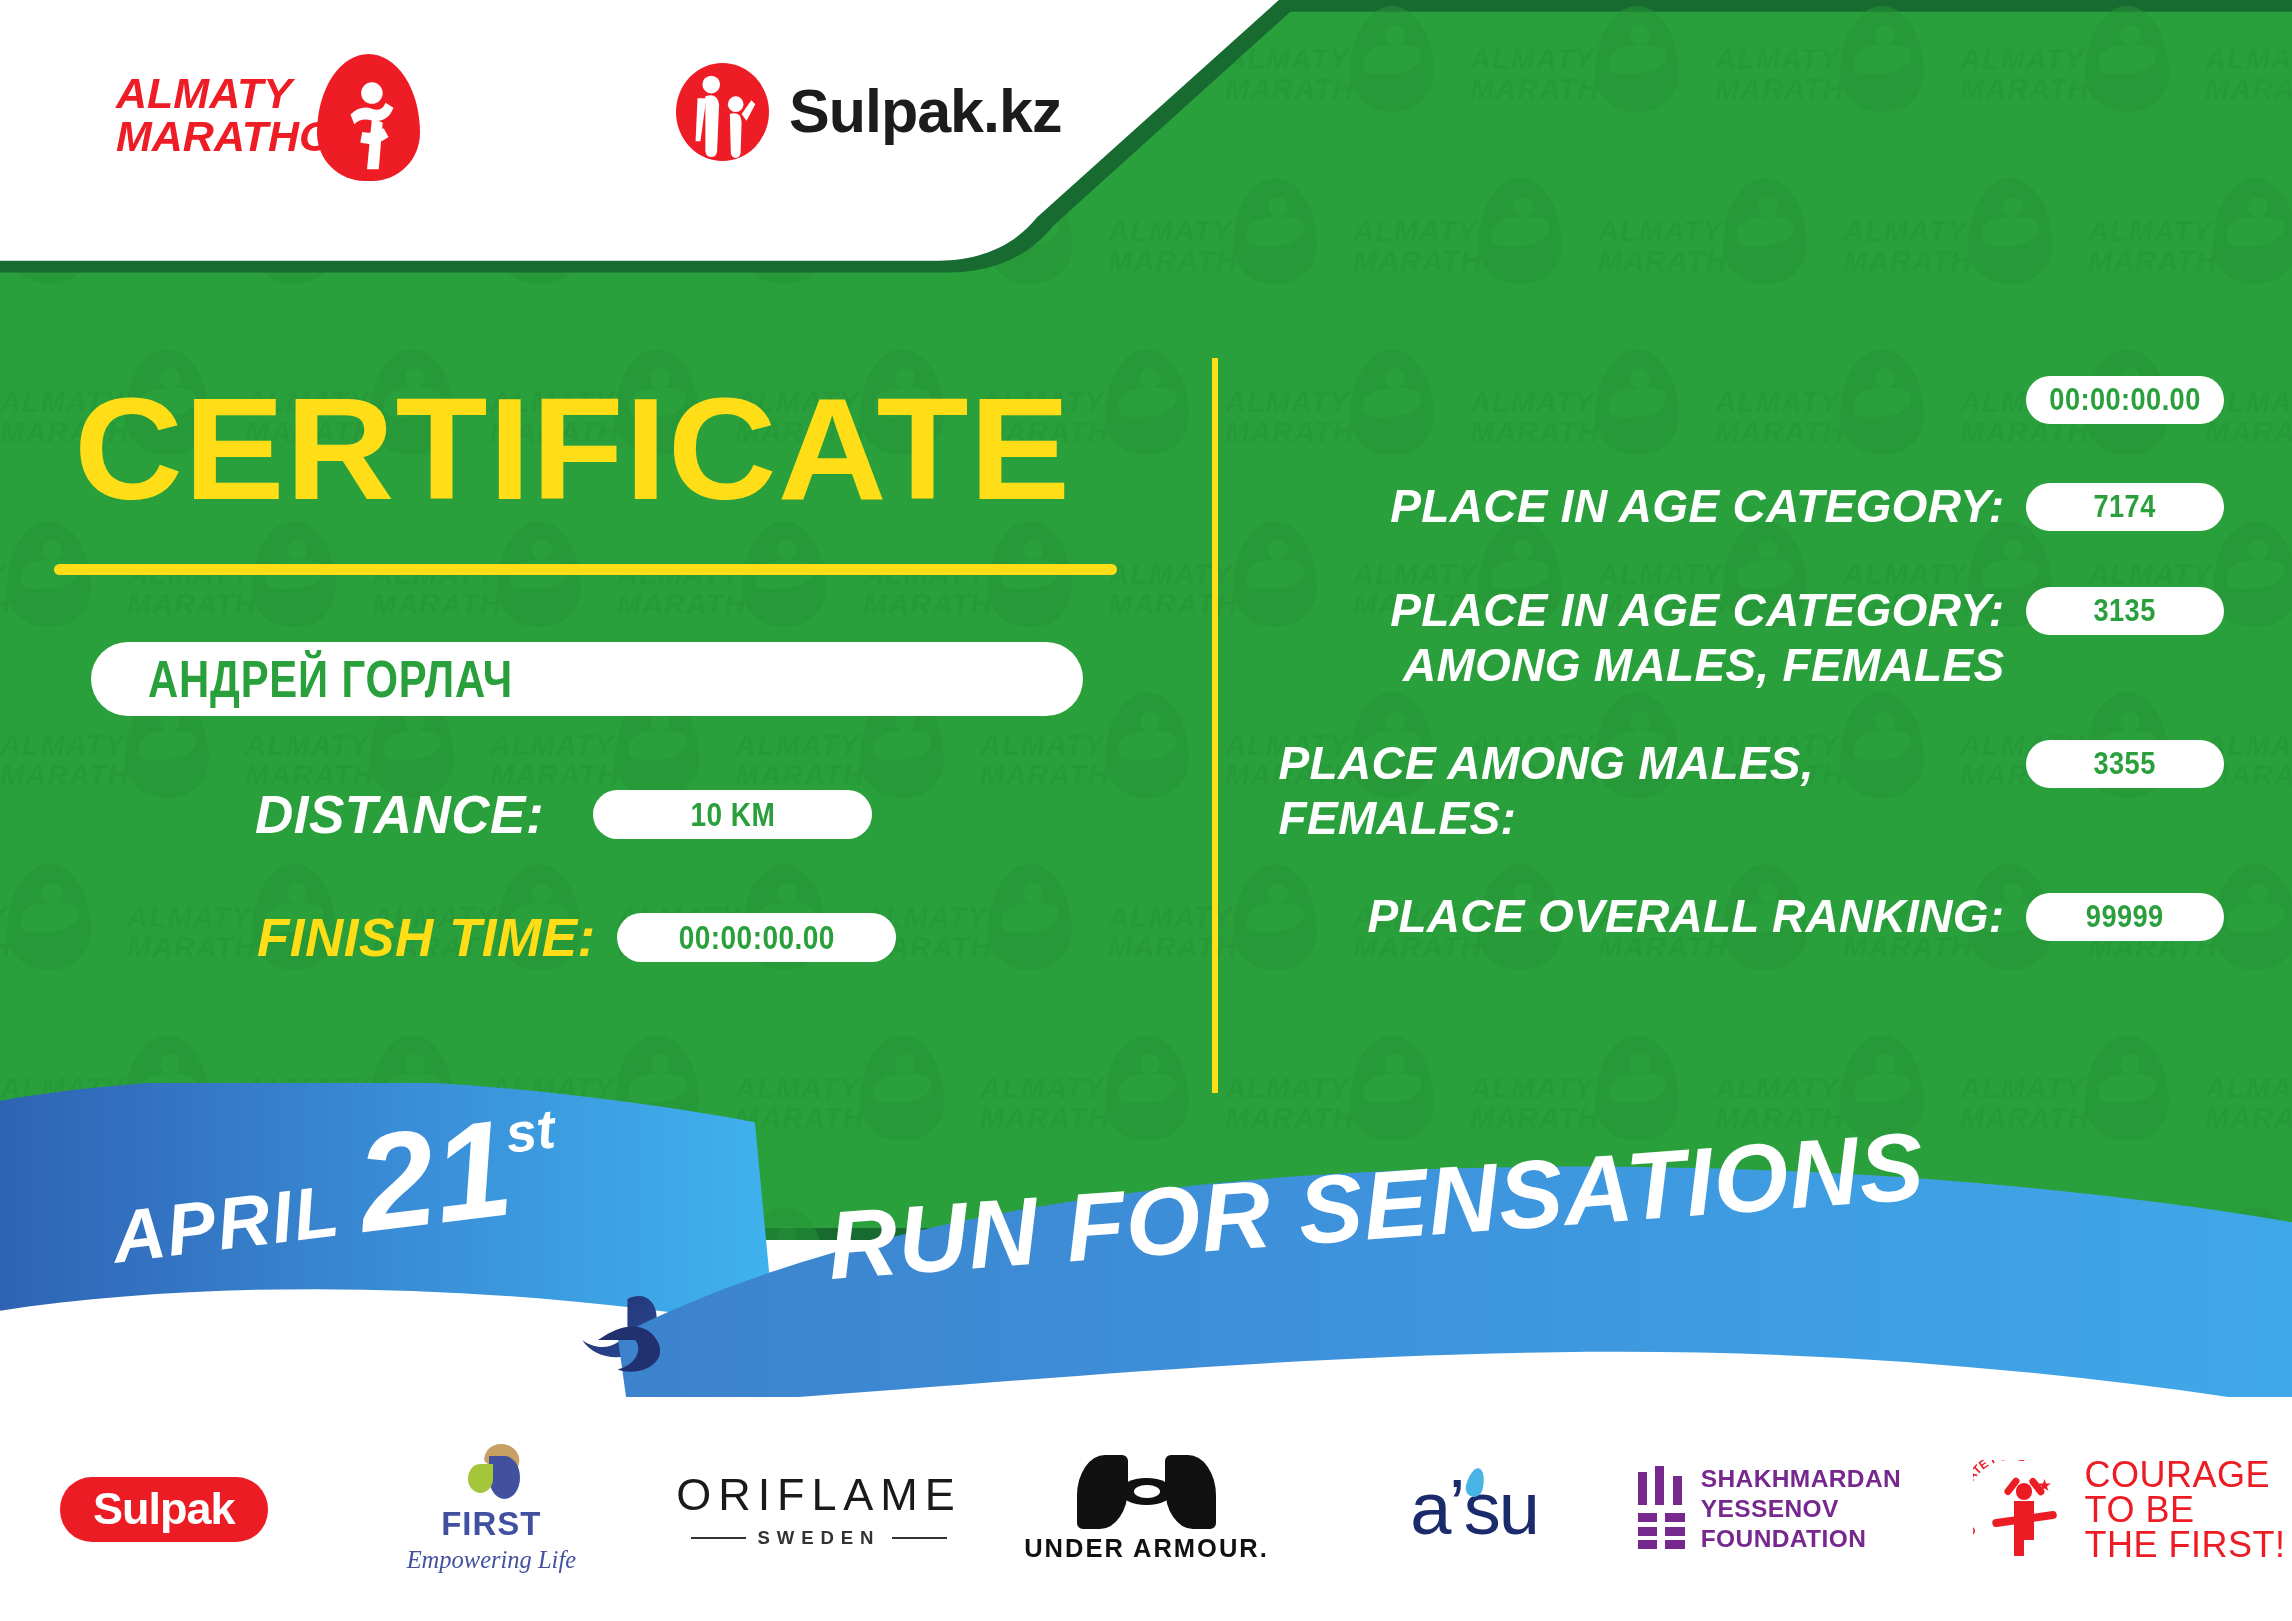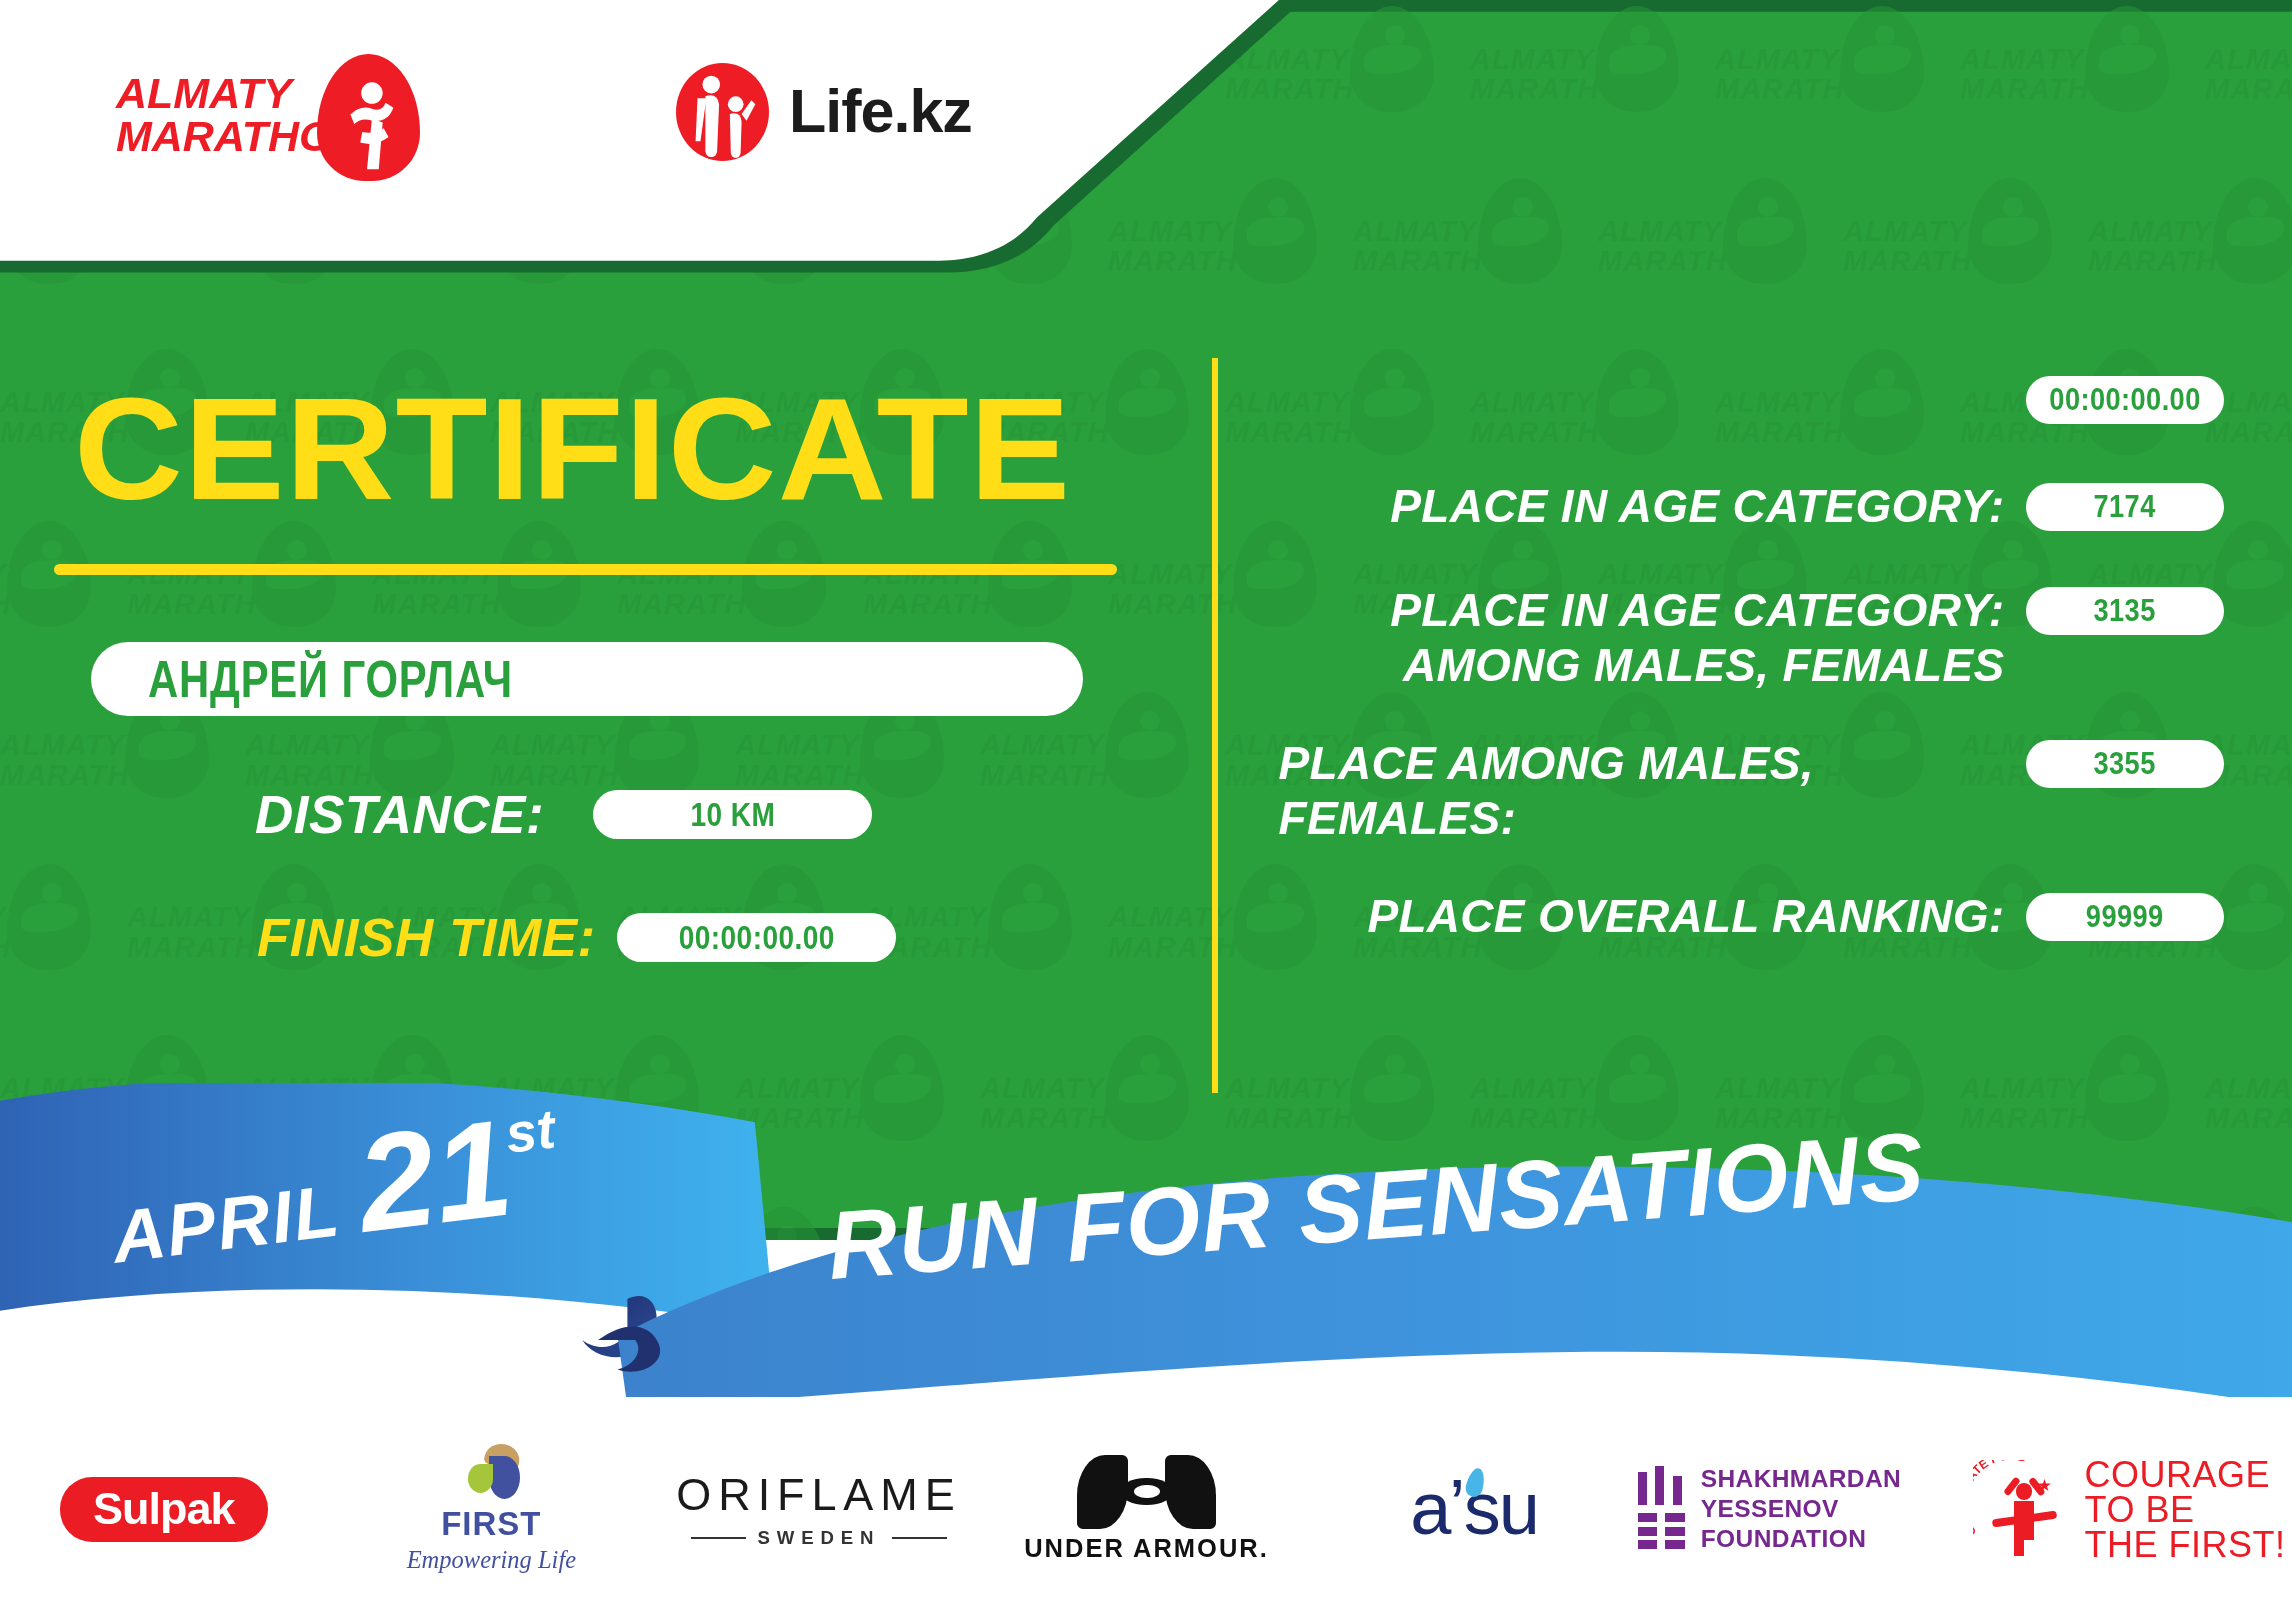--- a/index.html
+++ b/index.html
@@ -563,21 +563,21 @@
     <div class="kaspi-mark">
       <svg width="93" height="98" viewBox="0 0 95 100" style="position:absolute;left:0;top:0;">
         <circle cx="36" cy="22" r="9" fill="#fff"></circle>
         <path d="M30 34 q12 -4 14 8 l-2 48 q-1 6 -6 6 q-5 0 -6 -6 z" fill="#fff"></path>
         <path d="M31 36 l-6 44 l-5 0 l2 -44 z" fill="#fff"></path>
         <circle cx="61" cy="42" r="8" fill="#fff"></circle>
         <path d="M55 52 q11 -3 12 8 l-1 32 q-1 5 -5 5 q-4 0 -5 -5 z" fill="#fff"></path>
         <path d="M67 52 l10 -14 l4 4 l-9 17 z" fill="#fff"></path>
       </svg>
     </div>
-    <div class="kaspi-text">Life.kz</div>
+    <div class="kaspi-text">Sulpak.kz</div>
   </div>
 
   <div class="cert-title">CERTIFICATE</div>
   <div class="cert-rule"></div>
 
   <div class="name-pill">
     <div class="name-text">АНДРЕЙ ГОРЛАЧ</div>
   </div>
 
   <div class="lrow" style="left:255px;top:784px;">

